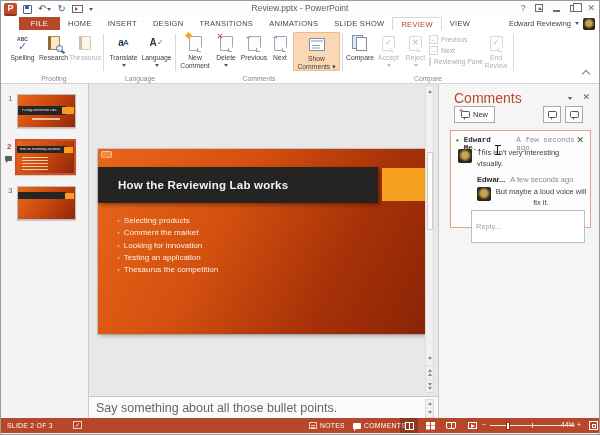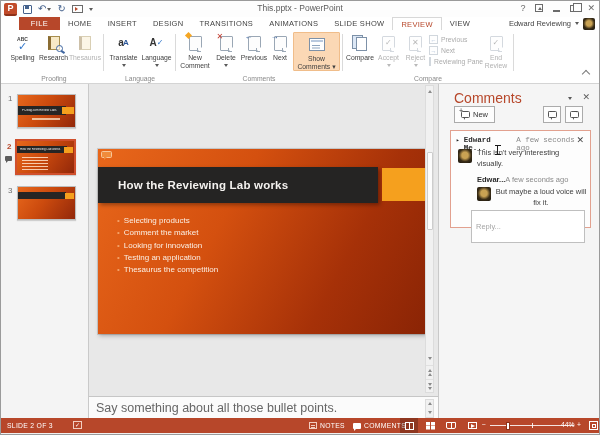--- a/index.html
+++ b/index.html
@@ -169,21 +169,21 @@
       <span class="ppticon">P</span>
       <span class="floppy"></span>
       <span style="display:flex;align-items:center;gap:1px">
         <span class="qbtn">↶</span>
         <span class="tri-down"></span>
       </span>
       <span class="qbtn">↻</span>
       <span class="qscreen"></span>
       <span class="tri-down"></span>
     </div>
-    <div class="title-text">This.pptx - PowerPoint</div>
+    <div class="title-text">Review.pptx - PowerPoint</div>
     <div class="wincontrols">
       <span>?</span>
       <span class="wc-ribbonopt"></span>
       <span class="wc-min"></span>
       <span class="wc-restore"></span>
       <span>✕</span>
     </div>
   </div>
 
   <div class="tabrow">
@@ -479,21 +479,21 @@
         <div class="card-head">
           <span class="marker">▸</span>
           <span class="author">Edward Me...</span>
           <span class="time">A few seconds ago</span>
         </div>
         <span class="card-x">✕</span>
         <span class="cav" style="left:7px;top:18px;"></span>
         <div class="ctext" style="left:26px;top:17px;width:104px;">This isn't very interesting visually.</div>
         <span class="ibeam"></span>
 
-        <div style="position:absolute;left:26px;top:44px;display:flex;align-items:center;">
+        <div style="position:absolute;left:26px;top:44px;display:flex;gap:5px;align-items:center;">
           <span class="author">Edwar...</span>
           <span class="time">A few seconds ago</span>
         </div>
         <span class="cav" style="left:26px;top:56px;"></span>
         <div class="ctext" style="left:44px;top:56px;width:92px;text-align:center;">But maybe a loud voice will fix it.</div>
 
         <input class="reply-input" placeholder="Reply..." style="">
       </div>
     </div>
   </div>

